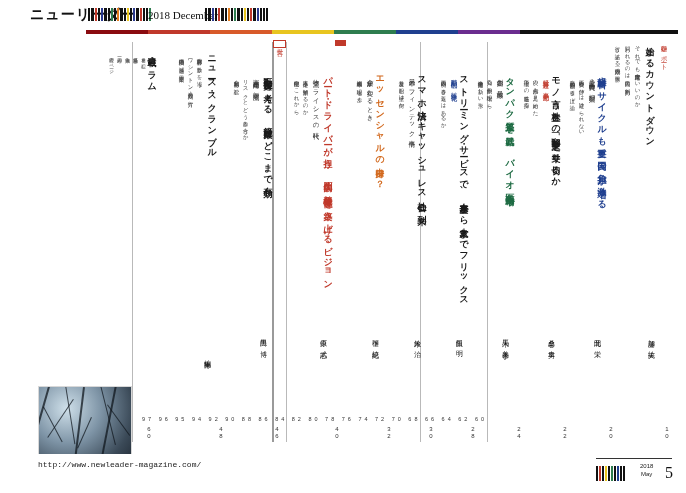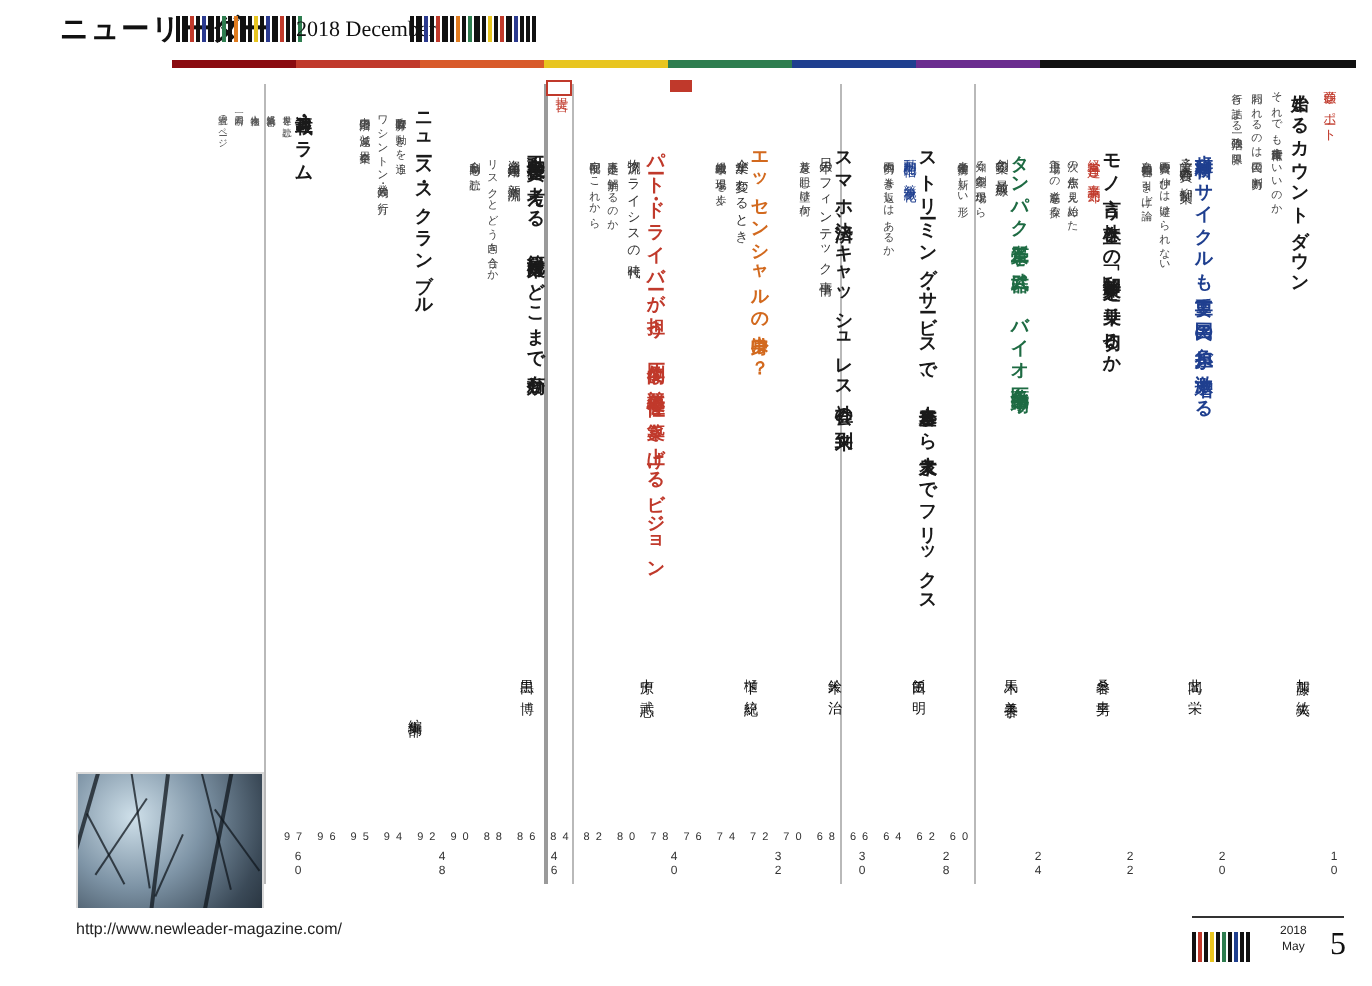--- a/index.html
+++ b/index.html
@@ -55,21 +55,21 @@
 
   
   .photo{position:absolute;left:38px;top:352px;width:92px;height:86px;background:
      radial-gradient(ellipse at 30% 25%, #cfe0ea 0%, #7e94a6 38%, #3b4a58 72%, #1a232c 100%);
      overflow:hidden;border:1px solid #d8d8d8;}
   .photo .branch{position:absolute;background:#10171d;opacity:.75;transform-origin:0 0;}
   .photo .cap{position:absolute;left:0;bottom:2px;width:92px;text-align:center;font-size:3.6px;color:#eee;font-family:"Liberation Sans",sans-serif;}
 
   
   .footer{position:absolute;left:0;top:454px;width:686px;height:39px;background:#fff;}
-  .url{position:absolute;left:38px;top:6px;font-size:8px;color:#222;font-family:Liberation Sans, sans-serif;text-align:center;}
+  .url{position:absolute;left:38px;top:6px;font-size:8px;color:#222;font-family:Liberation Mono, monospace;text-align:center;}
   .foot-bc{position:absolute;left:596px;top:466px;height:15px;}
   .foot-bc i{display:inline-block;width:2px;height:15px;background:#111;margin-right:1px;}
   .foot-date{position:absolute;left:640px;top:462px;font-size:6px;color:#222;text-align:center;font-family:"Liberation Sans",sans-serif;line-height:8px;}
   .foot-page{position:absolute;left:665px;top:464px;font-size:16px;color:#111;font-family:"Liberation Serif",serif;}
   .foot-rule{position:absolute;left:596px;top:458px;width:76px;height:1px;background:#333;}
 </style>
 </head>
 <body>
 
 <div class="page">

